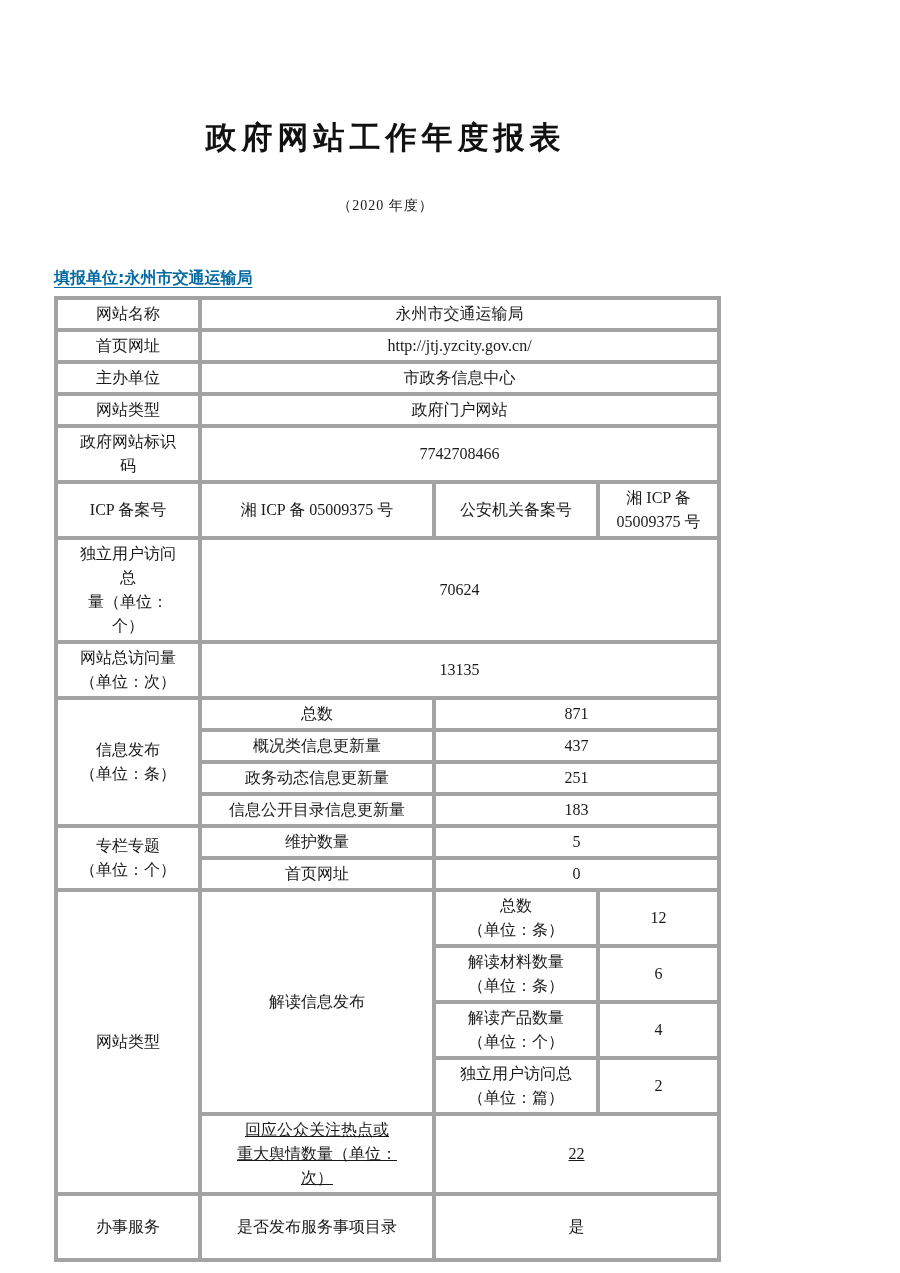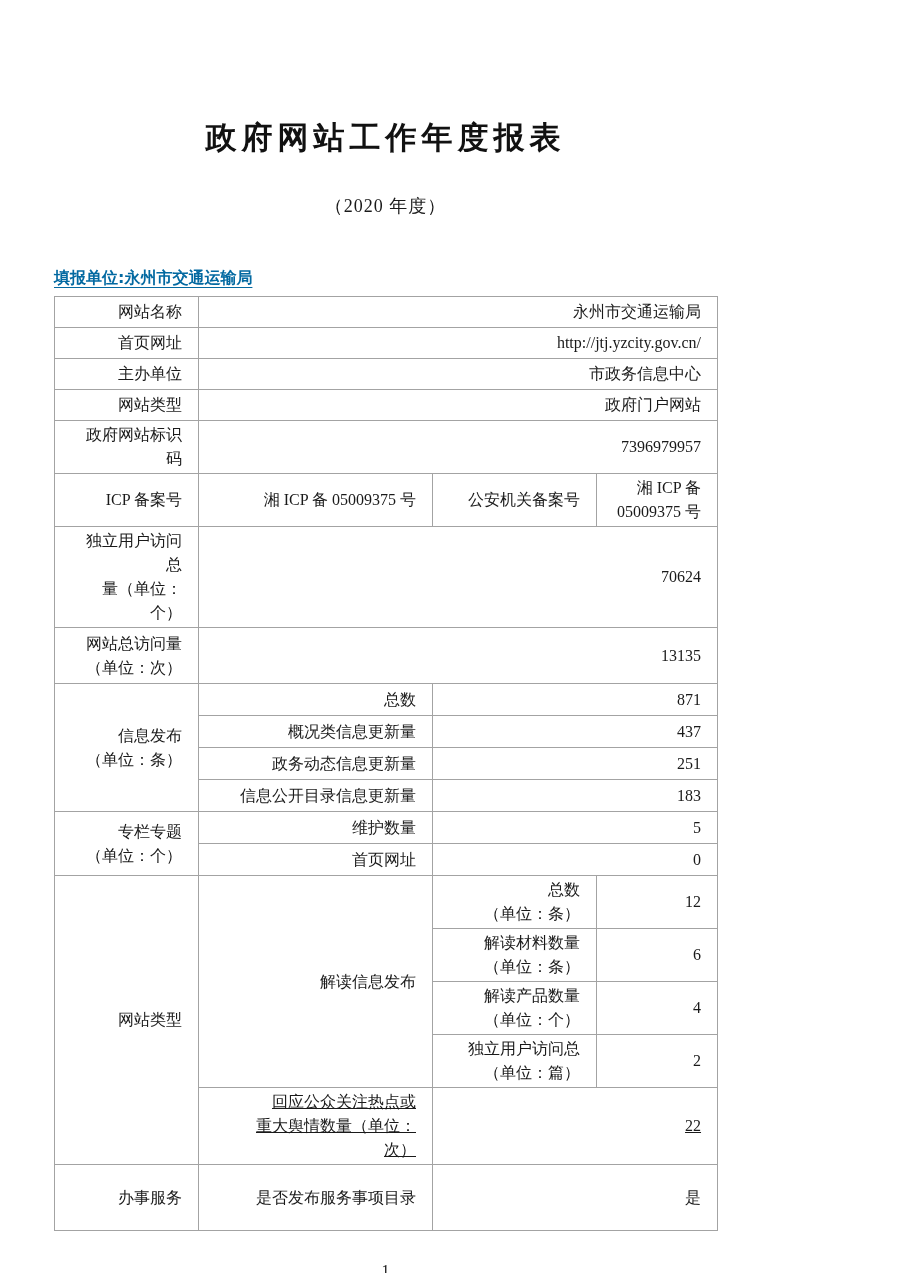--- a/index.html
+++ b/index.html
@@ -27,21 +27,21 @@
     font-family: "DejaVu Sans", "Liberation Sans", sans-serif;
     font-weight: bold;
     font-size: 31px;
     line-height: 42px;
     letter-spacing: 5px;
     color: #111111;
   }
   .doc-subtitle {
     margin-top: 37px;
     text-align: center;
-    font-size: 18px;
+    font-size: 14px;
     line-height: 22px;
     letter-spacing: 1px;
   }
   .reporting-unit {
     margin-top: 48px;
     font-family: "DejaVu Sans", "Liberation Sans", sans-serif;
     font-weight: bold;
     font-size: 16px;
     line-height: 26px;
     text-decoration: underline;
@@ -50,22 +50,22 @@
     color: #0369a1;
   }
   table.report {
     margin-top: 5px;
     border-collapse: collapse;
     table-layout: fixed;
     width: 663px;
     font-size: 16px;
   }
   table.report td {
-    border: 1px solid #a3a3a3;
-    text-align: right;
+    border: 4px solid #a3a3a3;
+    text-align: center;
     vertical-align: middle;
     padding: 2px 16px;
     line-height: 24px;
     overflow: hidden;
   }
   col.c1 { width: 144px; }
   col.c2 { width: 234px; }
   col.c3 { width: 164px; }
   col.c4 { width: 121px; }
   tr.r-basic { height: 31px; }
@@ -115,21 +115,21 @@
         <tr class="r-basic">
           <td>主办单位</td>
           <td colspan="3">市政务信息中心</td>
         </tr>
         <tr class="r-basic">
           <td>网站类型</td>
           <td colspan="3">政府门户网站</td>
         </tr>
         <tr class="r-basic">
           <td>政府网站标识码</td>
-          <td colspan="3">7396979957</td>
+          <td colspan="3">7742708466</td>
         </tr>
 
         <tr class="r-icp">
           <td>ICP 备案号</td>
           <td>湘 ICP 备 05009375 号</td>
           <td>公安机关备案号</td>
           <td>湘 ICP 备 05009375 号</td>
         </tr>
 
         <tr class="r-uv">

